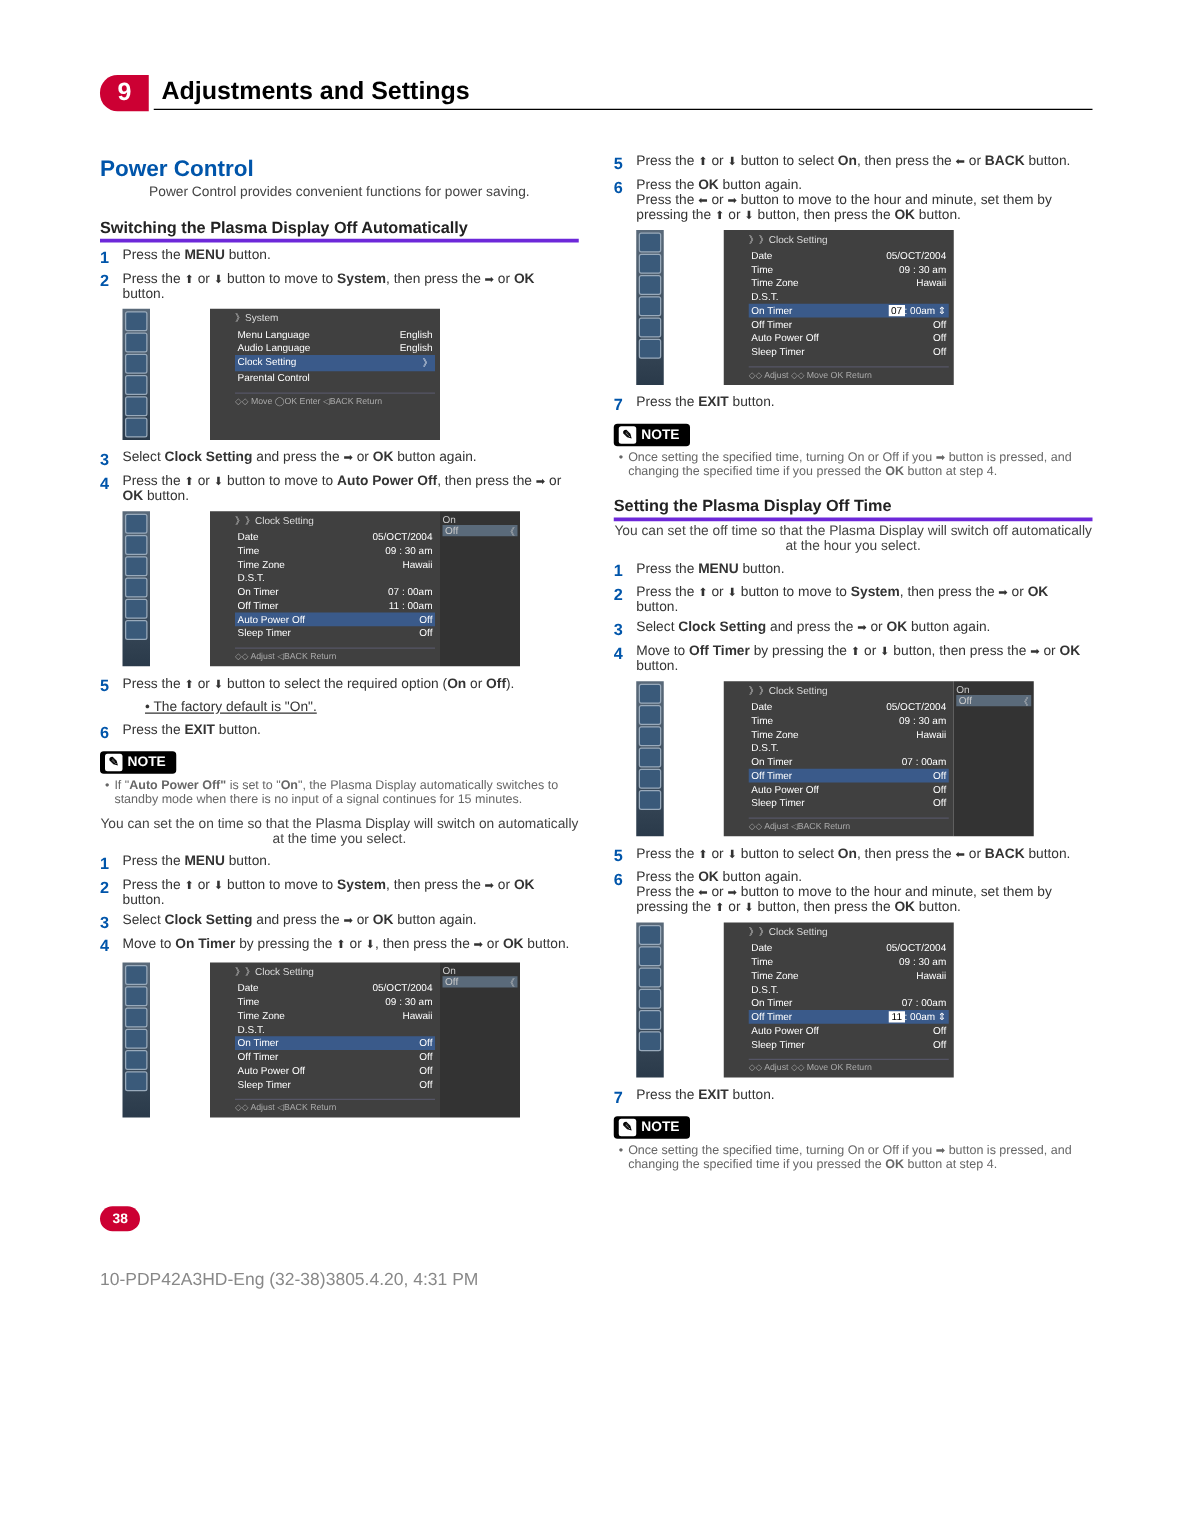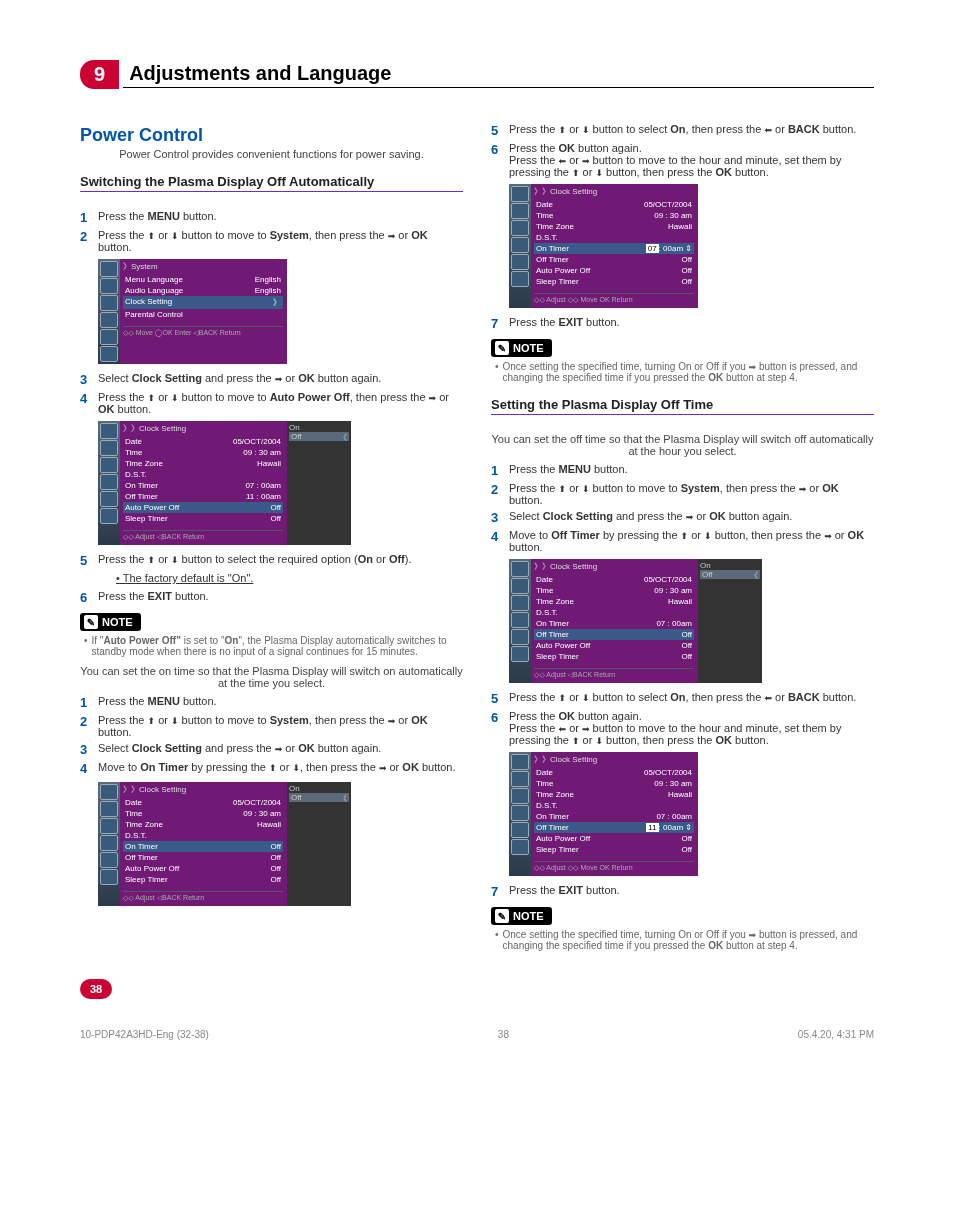--- a/index.html
+++ b/index.html
@@ -43,22 +43,22 @@
   }
   h2.section {
     color: #0055aa;
     font-size: 18px;
     font-weight: bold;
     margin: 6px 0 2px 0;
   }
   h3.subsection {
     font-weight: bold;
     font-size: 13px;
-    margin: 14px 0 18px 0;
-    border-bottom: 1px solid #6d28d9;
+    margin: 14px 0 2px 0;
+    border-bottom: 3px solid #6d28d9;
     padding-bottom: 2px;
     color: #222;
   }
   .intro {
     margin: 0 0 6px 0;
     color: #444;
     text-align: center;
   }
   ol.steps {
     list-style: none;
@@ -138,23 +138,24 @@
     gap: 1px;
   }
   .osd .sidebar .sicon {
     width: 16px;
     height: 14px;
     border: 1px solid #9ab;
     border-radius: 2px;
     background: #3a5a7a;
   }
   .osd .panel {
-    background: #701a75;
+    background: #404040;
     width: 160px;
-    padding: 2px 4px 4px 3px;
+    padding: 2px 4px 4px 20px;
+    margin-left: 48px;
   }
   .osd .title {
     font-size: 8px;
     margin-bottom: 2px;
     color: #ddd;
   }
   .osd .row {
     display: flex;
     justify-content: space-between;
     padding: 1px 2px;
@@ -199,32 +200,31 @@
     display: inline-block;
   }
   .page-lang {
     font-size: 10px;
     color: #888;
     margin-top: 2px;
     margin-left: 4px;
   }
   .foot-meta {
     display: flex;
-    justify-content: space-between;
-    font-size: 10px;
+    font-size: 14px;
     color: #888;
     margin-top: 30px;
   }
 </style>
 </head>
 <body>
 
 <div class="chapter-header">
   <div class="chapter-num">9</div>
-  <div class="chapter-title">Adjustments and Language</div>
+  <div class="chapter-title">Adjustments and Settings</div>
 </div>
 
 <div class="columns">
 
 <div class="col">
 
   <h2 class="section">Power Control</h2>
   <p class="intro">Power Control provides convenient functions for power saving.</p>
 
   <h3 class="subsection">Switching the Plasma Display Off Automatically</h3>

